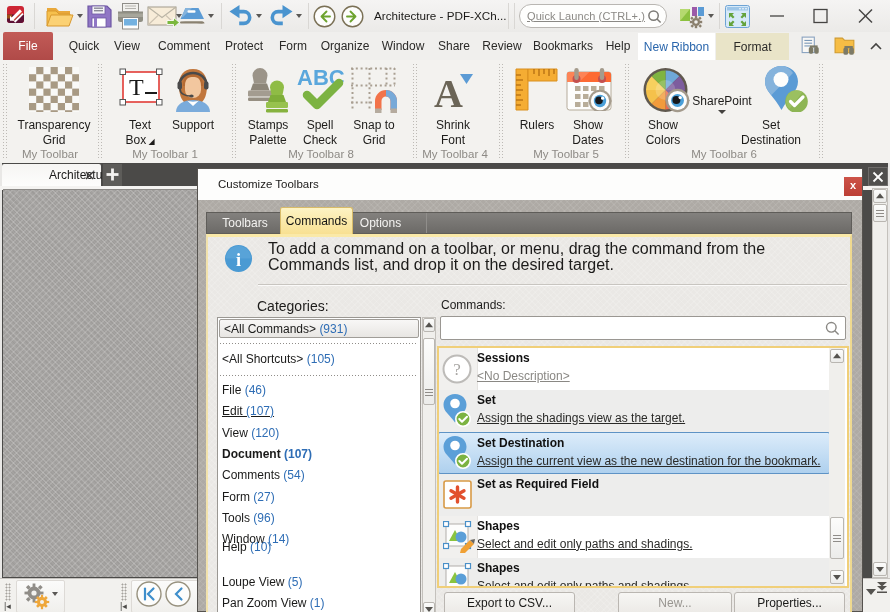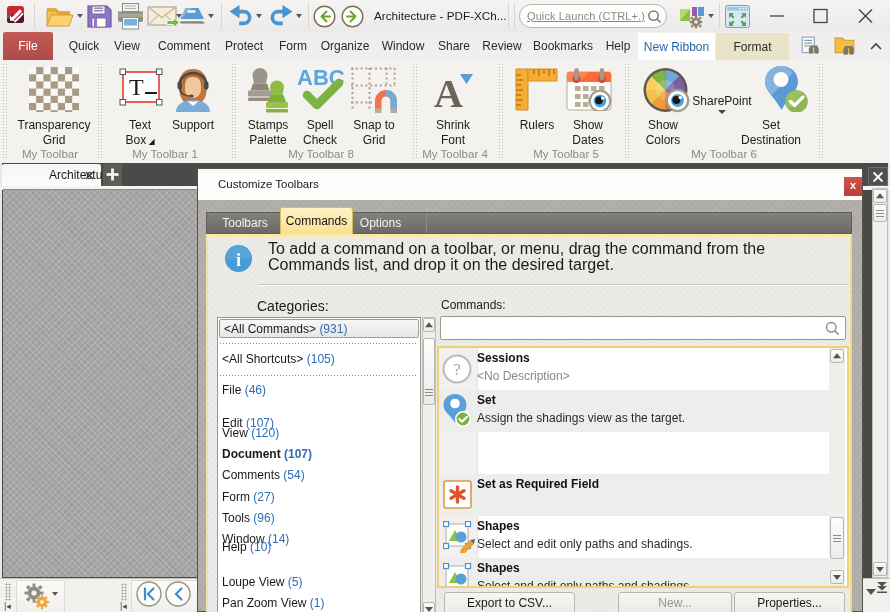--- a/index.html
+++ b/index.html
@@ -41,21 +41,21 @@
   #dlgpage{left:8px;top:65px;width:646px;height:379px;background-color:#eae8e5;
     background-image:repeating-linear-gradient(45deg, rgba(255,255,255,.13) 0 1.2px, transparent 1.2px 4.4px),
                      repeating-linear-gradient(-45deg, rgba(255,255,255,.13) 0 1.2px, transparent 1.2px 4.4px);border-left:2px solid #f2e2ac;border-right:2px solid #efd98f;border-top:3px solid #fae9a8;box-sizing:border-box;}
   .fld{position:absolute;background:#fff;border:1px solid #9a9792;box-sizing:border-box;}
   .litem{position:absolute;left:4px;font-size:12px;color:#1a1a19;white-space:nowrap;}
   .litem .n{color:#2e6db5;}
   .dot-h{position:absolute;height:1px;
     background-image:repeating-linear-gradient(90deg,#908d89 0 1px,transparent 1px 3px);}
   .cmdrow{position:absolute;left:0;width:390px;height:42px;}
   .cmdrow .t{position:absolute;left:38px;top:3px;font-size:12px;font-weight:bold;color:#111;}
-  .cmdrow .d{position:absolute;left:38px;top:20.5px;font-size:12px;color:#2a2a28;white-space:nowrap;}
+  .cmdrow .d{position:absolute;left:38px;top:20.5px;font-size:12px;color:#2a2a28;white-space:nowrap;text-decoration:underline;}
   .btn{position:absolute;height:22px;background:linear-gradient(#f7f6f4,#e9e7e3);border:1px solid #bab6b1;border-radius:3px;box-sizing:border-box;
        font-size:12px;color:#1a1a19;text-align:center;line-height:20px;}
   
   .sbtrack{position:absolute;background:#f0efec;border:1px solid #c4c1bc;box-sizing:border-box;}
   .sbbtn{position:absolute;background:linear-gradient(#fcfcfb,#ececea);border:1px solid #b9b6b1;border-radius:2px;box-sizing:border-box;}
   .arr-u{width:0;height:0;border-left:4px solid transparent;border-right:4px solid transparent;border-bottom:5px solid #55534f;position:absolute;left:50%;top:50%;transform:translate(-50%,-55%);}
   .arr-d{width:0;height:0;border-left:4px solid transparent;border-right:4px solid transparent;border-top:5px solid #55534f;position:absolute;left:50%;top:50%;transform:translate(-50%,-40%);}
   .grip{position:absolute;left:50%;transform:translateX(-50%);width:8px;height:7px;
     background-image:repeating-linear-gradient(#8f8c88 0 1px,transparent 1px 3px);}
 </style>
@@ -560,21 +560,21 @@
     <div class="abs" style="left:233px;top:61px;font-size:12px;color:#1c1b1a;">Commands:</div>
 
     <div class="fld" style="left:9px;top:80px;width:204px;height:299px;border-bottom:none;">
       <div class="abs" style="left:1px;top:1px;width:200px;height:19px;background:linear-gradient(#f8f7f6,#e8e6e3);border:1px solid #a09d98;border-radius:2px;box-sizing:border-box;">
         <div class="litem" style="top:2px;">&lt;All Commands&gt; <span class="n">(931)</span></div>
       </div>
       <div class="dot-h" style="left:2px;top:25px;width:198px;"></div>
       <div class="litem" style="top:34px;">&lt;All Shortcuts&gt; <span class="n">(105)</span></div>
       <div class="dot-h" style="left:2px;top:57px;width:198px;"></div>
       <div class="litem" style="top:65px;">File <span class="n">(46)</span></div>
-      <div class="litem" style="top:98px;">Edit <span class="n">(107)</span></div>
+      <div class="litem" style="top:86px;text-decoration:underline;">Edit <span class="n">(107)</span></div>
       <div class="litem" style="top:108px;">View <span class="n">(120)</span></div>
       <div class="litem" style="top:129px;font-weight:bold;">Document <span class="n">(107)</span></div>
       <div class="litem" style="top:150px;">Comments <span class="n">(54)</span></div>
       <div class="litem" style="top:172px;">Form <span class="n">(27)</span></div>
       <div class="litem" style="top:193px;">Tools <span class="n">(96)</span></div>
       <div class="litem" style="top:214px;">Window <span class="n">(14)</span></div>
       <div class="litem" style="top:222px;text-align:right;">Help <span class="n">(10)</span></div>
       <div class="litem" style="top:257px;">Loupe View <span class="n">(5)</span></div>
       <div class="litem" style="top:278px;">Pan Zoom View <span class="n">(1)</span></div>
     </div>
@@ -612,20 +612,30 @@
         <svg class="abs" style="left:3px;top:3px" width="30" height="36" viewBox="0 0 30 36">
           <path d="M13 1 C5.8 1 1.5 6.3 1.5 11.8 C1.5 18.8 7.8 21.8 13 29.5 C18.2 21.8 24.5 18.8 24.5 11.8 C24.5 6.3 20.2 1 13 1 Z" fill="#5b9fd8"></path>
           <circle cx="13" cy="10.5" r="4.8" fill="#fff"></circle>
           <circle cx="21" cy="26" r="7.2" fill="#7cb342" stroke="#fff" stroke-width="1.6"></circle>
           <path d="M17.3 26 L20 28.7 L25 23.7" fill="none" stroke="#fff" stroke-width="2" stroke-linecap="round" stroke-linejoin="round"></path>
         </svg>
         <div class="t">Set</div>
         <div class="d">Assign the shadings view as the target.</div>
       </div>
 
+      <div class="cmdrow" style="top:84px;left:-1px;width:392px;background:linear-gradient(#dcecfa,#aed0ee);border:1px solid #5e93c5;border-radius:2px;box-sizing:border-box;">
+        <svg class="abs" style="left:3px;top:2px" width="30" height="36" viewBox="0 0 30 36">
+          <path d="M13 1 C5.8 1 1.5 6.3 1.5 11.8 C1.5 18.8 7.8 21.8 13 29.5 C18.2 21.8 24.5 18.8 24.5 11.8 C24.5 6.3 20.2 1 13 1 Z" fill="#5b9fd8"></path>
+          <circle cx="13" cy="10.5" r="4.8" fill="#fff"></circle>
+          <circle cx="21" cy="26" r="7.2" fill="#7cb342" stroke="#fff" stroke-width="1.6"></circle>
+          <path d="M17.3 26 L20 28.7 L25 23.7" fill="none" stroke="#fff" stroke-width="2" stroke-linecap="round" stroke-linejoin="round"></path>
+        </svg>
+        <div class="t">Set Destination</div>
+        <div class="d">Assign the current view as the new destination for the bookmark.</div>
+      </div>
 
       <div class="cmdrow" style="top:126px;background:#ededec;">
         <svg class="abs" style="left:4px;top:6px" width="30" height="30" viewBox="0 0 30 30">
           <rect x="1" y="1" width="27" height="27" rx="2" fill="#fff" stroke="#d89a46" stroke-width="1.6"></rect>
           <g stroke="#e2502e" stroke-width="3.4" stroke-linecap="round">
             <line x1="14.5" y1="7" x2="14.5" y2="22"></line>
             <line x1="8" y1="10.8" x2="21" y2="18.2"></line>
             <line x1="21" y1="10.8" x2="8" y2="18.2"></line>
           </g>
         </svg>

